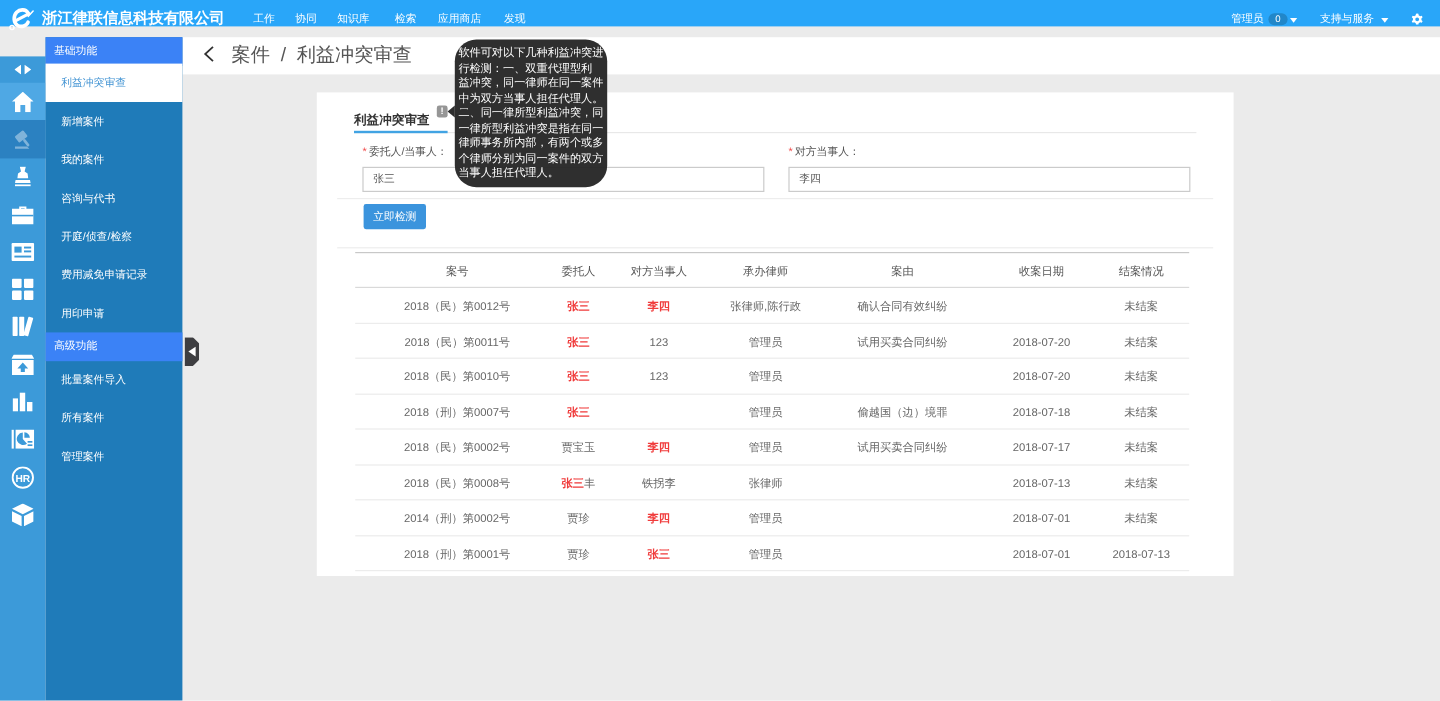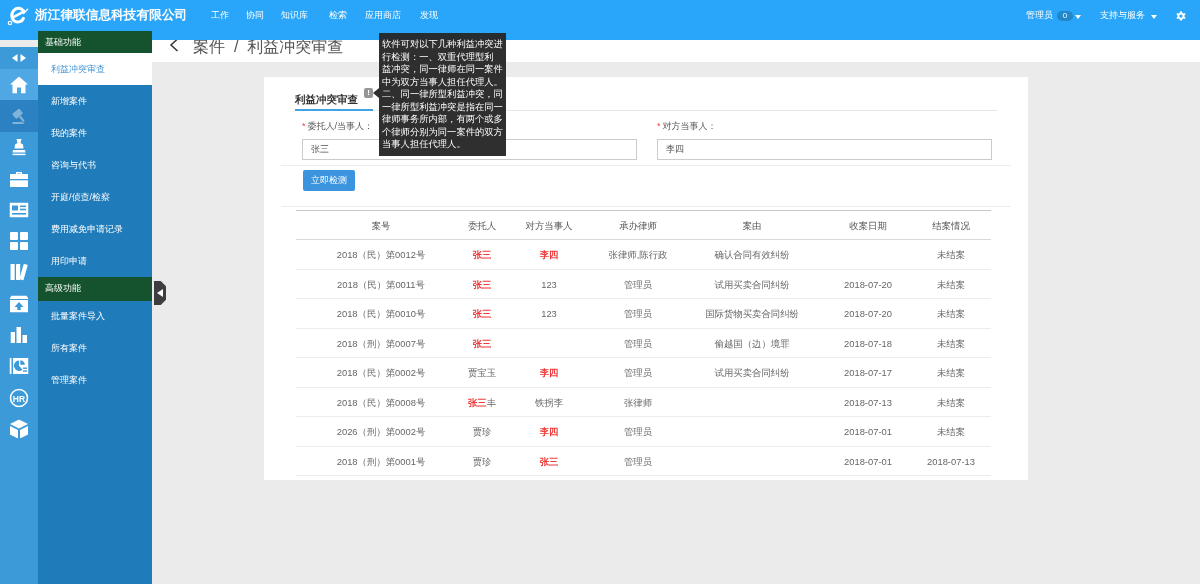--- a/index.html
+++ b/index.html
@@ -1,33 +1,33 @@
 <!DOCTYPE html>
 <html><head>
 <meta charset="utf-8">
 <style>
 * { margin:0; padding:0; box-sizing:border-box; }
 body { font-family:"Liberation Sans",sans-serif; }
 #app { position:relative; width:1200px; height:584px; background:#ebebeb; overflow:hidden; }
 
 
-#topbar { position:absolute; left:0; top:0; width:1200px; height:40px; background:#29a6f9; color:#fff; }
+#topbar { position:absolute; left:0; top:0; width:1200px; height:22px; background:#29a6f9; color:#fff; }
 #topbar .title { position:absolute; left:35px; top:0; line-height:31px; font-size:12.7px; font-weight:bold; }
 #topbar .nav span { position:absolute; top:0; line-height:31px; font-size:9px; }
 .pill { position:absolute; left:1057px; top:11px; width:16px; height:10px; background:#2187c9; border-radius:5px; color:#fff; font-size:8px; text-align:center; line-height:10px; }
 .caret { position:absolute; width:0; height:0; border-left:3.5px solid transparent; border-right:3.5px solid transparent; border-top:4px solid #fff; top:15px; }
 
 
 #iconbar { position:absolute; left:0; top:47px; width:38px; height:553px; background:#3c9ad9; }
 #iconbar .cell { position:absolute; left:0; width:38px; }
 #iconbar svg { position:absolute; left:50%; top:50%; transform:translate(-50%,-50%); }
 
 
 #menu { position:absolute; left:38px; top:31px; width:114px; height:553px; background:#1f7bb9; }
-#menu .hdr { position:absolute; left:0; width:114px; height:24px; background:#14532d; color:#fff; font-size:9px; line-height:22px; padding-left:7px; }
+#menu .hdr { position:absolute; left:0; width:114px; height:24px; background:#3b82f6; color:#fff; font-size:9px; line-height:22px; padding-left:7px; }
 #menu .item { position:absolute; left:0; width:114px; height:32px; color:#fff; font-size:9px; line-height:32px; padding-left:13px; }
 #menu .item.active { background:#fff; color:#4193d3; }
 
 
 #handle { position:absolute; left:153.5px; top:281px; width:12.5px; height:24px; background:#3e3e41; clip-path:polygon(0 0, 58% 0, 100% 22%, 100% 78%, 58% 100%, 0 100%); }
 #handle:after { content:""; position:absolute; left:3px; top:8px; border-top:4px solid transparent; border-bottom:4px solid transparent; border-right:6px solid #fff; }
 
 
 #crumb { position:absolute; left:152px; top:31px; width:1048px; height:31px; background:#fff; }
 #crumb .txt { position:absolute; left:41px; top:0; line-height:31px; font-size:16px; color:#555; }
@@ -50,21 +50,21 @@
 #tbl .hrow { position:absolute; left:0; top:1px; width:695px; height:29px; border-bottom:1px solid #d9d9d9; font-size:9.4px; color:#555; }
 #tbl .row { position:absolute; left:0; width:695px; height:29.5px; border-bottom:1px solid #ececec; font-size:9.4px; color:#666; }
 #tbl .c { position:absolute; top:0; height:29px; line-height:29px; text-align:center; white-space:nowrap; }
 #tbl .row .c { height:29.5px; line-height:29.5px; }
 .c1{ left:2px; width:166px; } .c2{ left:139px; width:94px; } .c3{ left:206px; width:94px; }
 .c4{ left:292px; width:100px; } .c5{ left:390px; width:132px; } .c6{ left:522px; width:100px; }
 .c7{ left:595px; width:120px; }
 .red2 { color:#f03b3b; font-weight:bold; }
 
 
-#tip { position:absolute; left:379px; top:33px; width:127px; height:123px; background:rgba(38,38,38,0.96); color:#fff; font-size:9.3px; line-height:12.55px; padding:5px 3px; z-index:50; white-space:nowrap; }
+#tip { position:absolute; left:379px; top:33px; width:127px; height:123px; background:rgba(38,38,38,0.96); color:#fff; font-size:9.3px; line-height:12.55px; padding:5px 3px; z-index:50; white-space:nowrap;border-radius:18px; }
 #tip:before { content:""; position:absolute; left:-6px; top:55px; border-top:5px solid transparent; border-bottom:5px solid transparent; border-right:6px solid rgba(38,38,38,0.96); }
 </style>
 </head>
 <body>
 <div id="app">
 
   <div id="crumb">
     <svg style="position:absolute;left:17px;top:7px" width="10" height="14" viewBox="0 0 10 14">
         <path d="M8.5 1 L2 7 L8.5 13" stroke="#333" stroke-width="1.5" fill="none"></path>
       </svg>
@@ -109,21 +109,20 @@
           <span class="c c4">管理员</span>
           <span class="c c5">试用买卖合同纠纷</span>
           <span class="c c6">2018-07-20</span>
           <span class="c c7">未结案</span>
         </div>
       <div class="row" style="top:89px">
           <span class="c c1">2018（民）第0010号</span>
           <span class="c c2 red2">张三</span>
           <span class="c c3">123</span>
           <span class="c c4">管理员</span>
-          <span class="c c5">国际货物买卖合同纠纷</span>
           <span class="c c6">2018-07-20</span>
           <span class="c c7">未结案</span>
         </div>
       <div class="row" style="top:118.5px">
           <span class="c c1">2018（刑）第0007号</span>
           <span class="c c2 red2">张三</span>
           <span class="c c3"></span>
           <span class="c c4">管理员</span>
           <span class="c c5">偷越国（边）境罪</span>
           <span class="c c6">2018-07-18</span>
@@ -141,21 +140,21 @@
       <div class="row" style="top:177.5px">
           <span class="c c1">2018（民）第0008号</span>
           <span class="c c2"><span class="red2">张三</span>丰</span>
           <span class="c c3">铁拐李</span>
           <span class="c c4">张律师</span>
           <span class="c c5"></span>
           <span class="c c6">2018-07-13</span>
           <span class="c c7">未结案</span>
         </div>
       <div class="row" style="top:207px">
-          <span class="c c1">2026（刑）第0002号</span>
+          <span class="c c1">2014（刑）第0002号</span>
           <span class="c c2">贾珍</span>
           <span class="c c3 red2">李四</span>
           <span class="c c4">管理员</span>
           <span class="c c5"></span>
           <span class="c c6">2018-07-01</span>
           <span class="c c7">未结案</span>
         </div>
       <div class="row" style="top:236.5px; border-bottom:1px solid #ececec">
           <span class="c c1">2018（刑）第0001号</span>
           <span class="c c2">贾珍</span>

